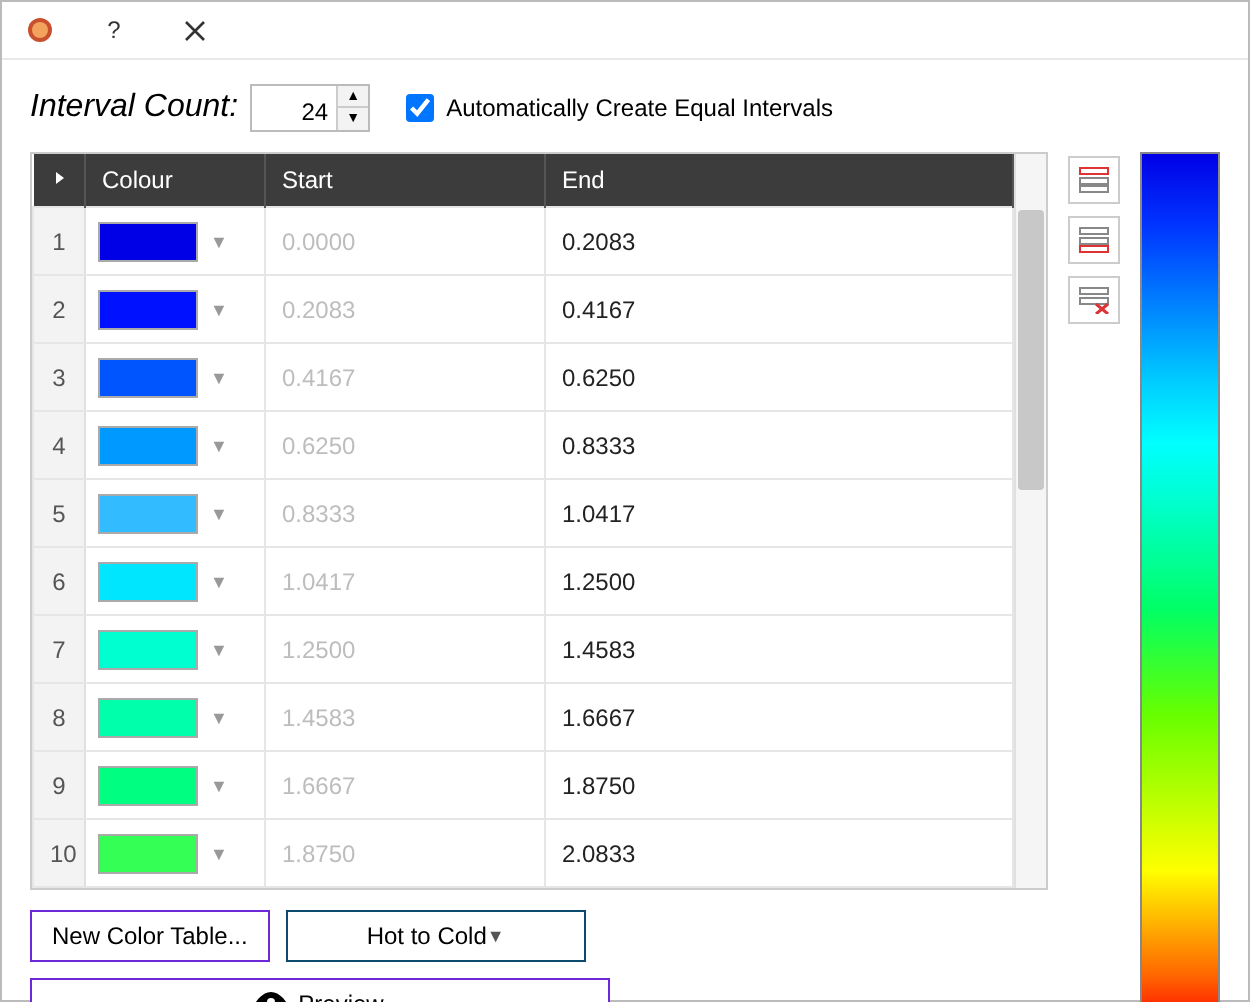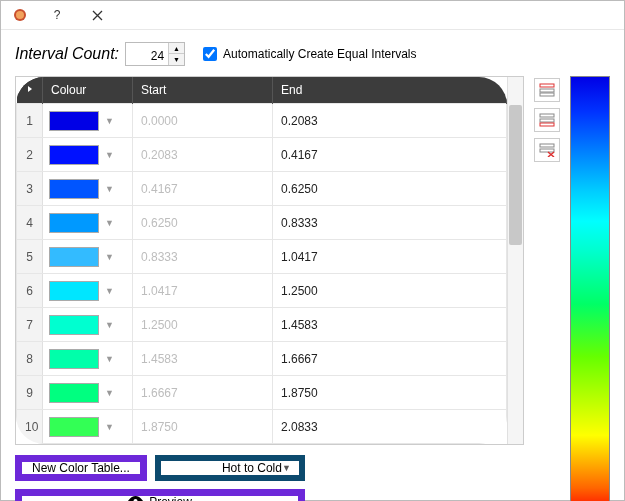--- a/index.html
+++ b/index.html
@@ -15,21 +15,21 @@
 .spinner { display: flex; align-items: flex-end; border: 1px solid #bbb; height: 24px; }
 .spinner input { width: 42px; text-align: right; border: none; outline: none; font-size: 12px; padding: 2px 4px; background: #fff; }
 .spinner .arrows { display: flex; flex-direction: column; width: 16px; border-left: 1px solid #ccc; }
 .spinner .arrows button { height: 11px; border: none; background: #f3f3f3; font-size: 7px; padding:0; line-height:7px; }
 .spinner .arrows button:first-child { border-bottom: 1px solid #ccc; }
 .chk { width: 14px; height: 14px; margin-left: 12px; }
 .chk-label { font-size: 12px; }
 .mid { flex: 1; display: flex; gap: 10px; min-height: 0; }
 .left { flex: 1; display: flex; flex-direction: column; min-width: 0; }
 .table-wrap { flex: 1; border: 1px solid #ccc; display: flex; min-height: 0; }
-.table-scroll { flex: 1; overflow-y: auto; min-height: 0; border-radius: 28px; }
+.table-scroll { flex: 1; overflow-y: auto; min-height: 0; }
 table { width: 100%; border-collapse: collapse; table-layout: fixed; }
 thead tr { background: #3c3c3c; color: #fff; }
 th { text-align: left; font-weight: normal; font-size: 12px; padding: 6px 8px; border-right: 1px solid #555; height: 26px; }
 th.idx, td.idx { width: 26px; text-align: center; background: #f3f3f3; border-right: 1px solid #e0e0e0; color: #555; }
 th.idx { background: #3c3c3c; border-right: 1px solid #555; }
 col.c-idx { width: 26px; }
 col.c-col { width: 90px; }
 col.c-start { width: 140px; }
 tbody tr { height: 34px; }
 tbody td { border: 1px solid #e6e6e6; padding: 4px 8px; font-size: 12px; }
@@ -44,22 +44,22 @@
 .sidebtns { display: flex; flex-direction: column; gap: 6px; padding-top: 2px; }
 .sidebtn { width: 26px; height: 24px; border: 1px solid #ccc; background: #fff; display: flex; align-items: center; justify-content: center; font-size: 13px; }
 .gradient-wrap { width: 40px; display: flex; }
 .gradient { flex:1; background: linear-gradient(to bottom,
   #0000e6 0%, #0033ff 8%, #0066ff 14%, #0099ff 20%, #00ccff 26%, #00ffff 33%,
   #00ffcc 40%, #00ff99 46%, #00ff66 52%, #33ff33 58%, #66ff00 64%, #99ff00 70%,
   #ccff00 76%, #ffff00 82%, #ffcc00 86%, #ff9900 90%, #ff6600 94%, #ff3300 97%, #ff0000 100%);
   border: 1px solid #888; }
 .left-foot { margin-top: 10px; display: flex; flex-direction: column; gap: 8px; }
 .foot-row1 { display: flex; gap: 8px; }
-.btn { height: 26px; border: 7px solid #6d28d9; background: #fff; padding: 0 10px; font-size: 12px; display: inline-flex; align-items: center; justify-content: center; }
-.combo { flex: 1; max-width: 150px; height: 26px; border: 6px solid #0c4a6e; background: #fff; display: flex; align-items: center; padding: 0 8px; justify-content: flex-end; }
+.btn { height: 26px; border: 1px solid #6d28d9; background: #fff; padding: 0 10px; font-size: 12px; display: inline-flex; align-items: center; justify-content: center; }
+.combo { flex: 1; max-width: 150px; height: 26px; border: 1px solid #0c4a6e; background: #fff; display: flex; align-items: center; padding: 0 8px; justify-content: center; }
 .combo .caret { font-size: 9px; color: #555; }
 .preview-btn { width: 290px; gap: 6px; }
 </style>
 </head>
 <body>
 
 <div class="dialog">
   <div class="titlebar">
     <span class="icon">
       <svg width="16" height="16" viewBox="0 0 16 16">

